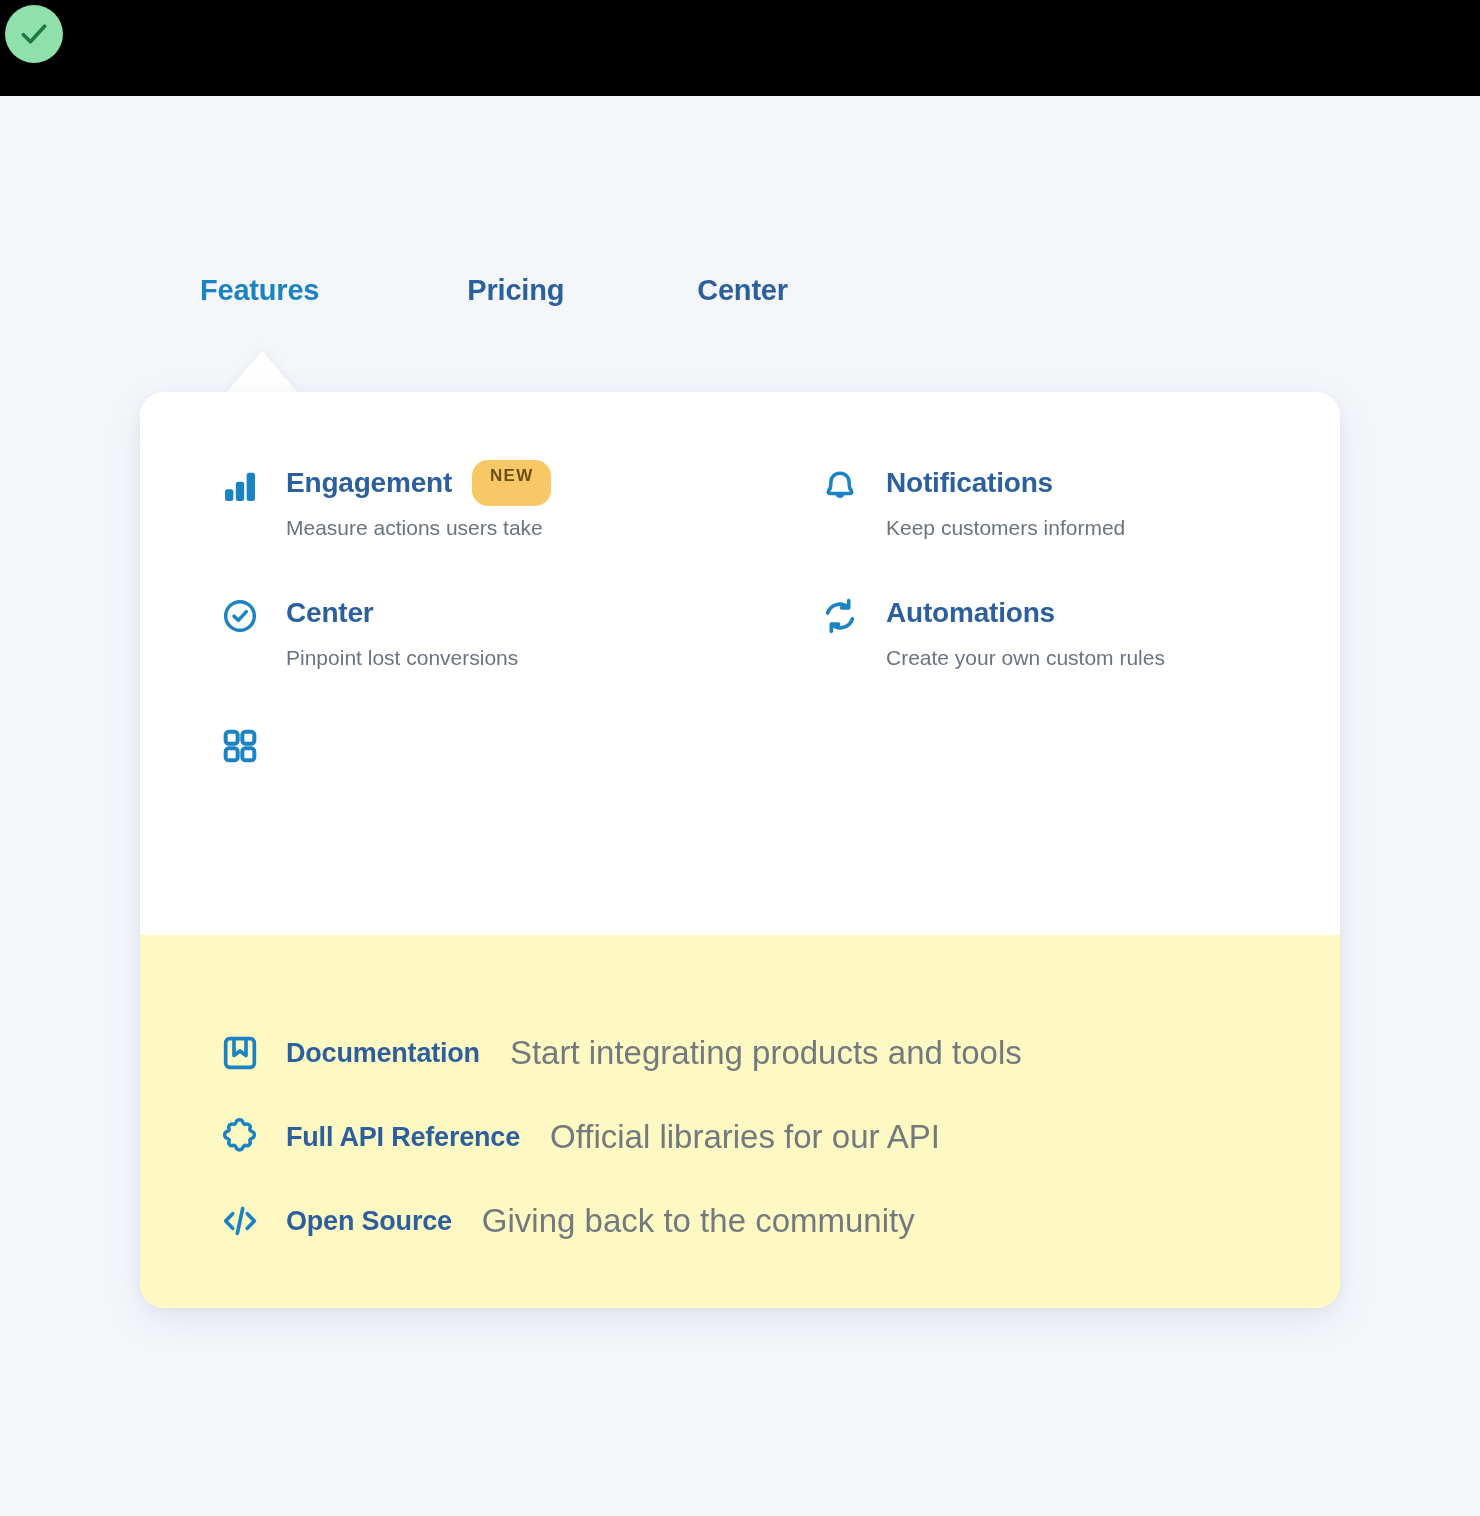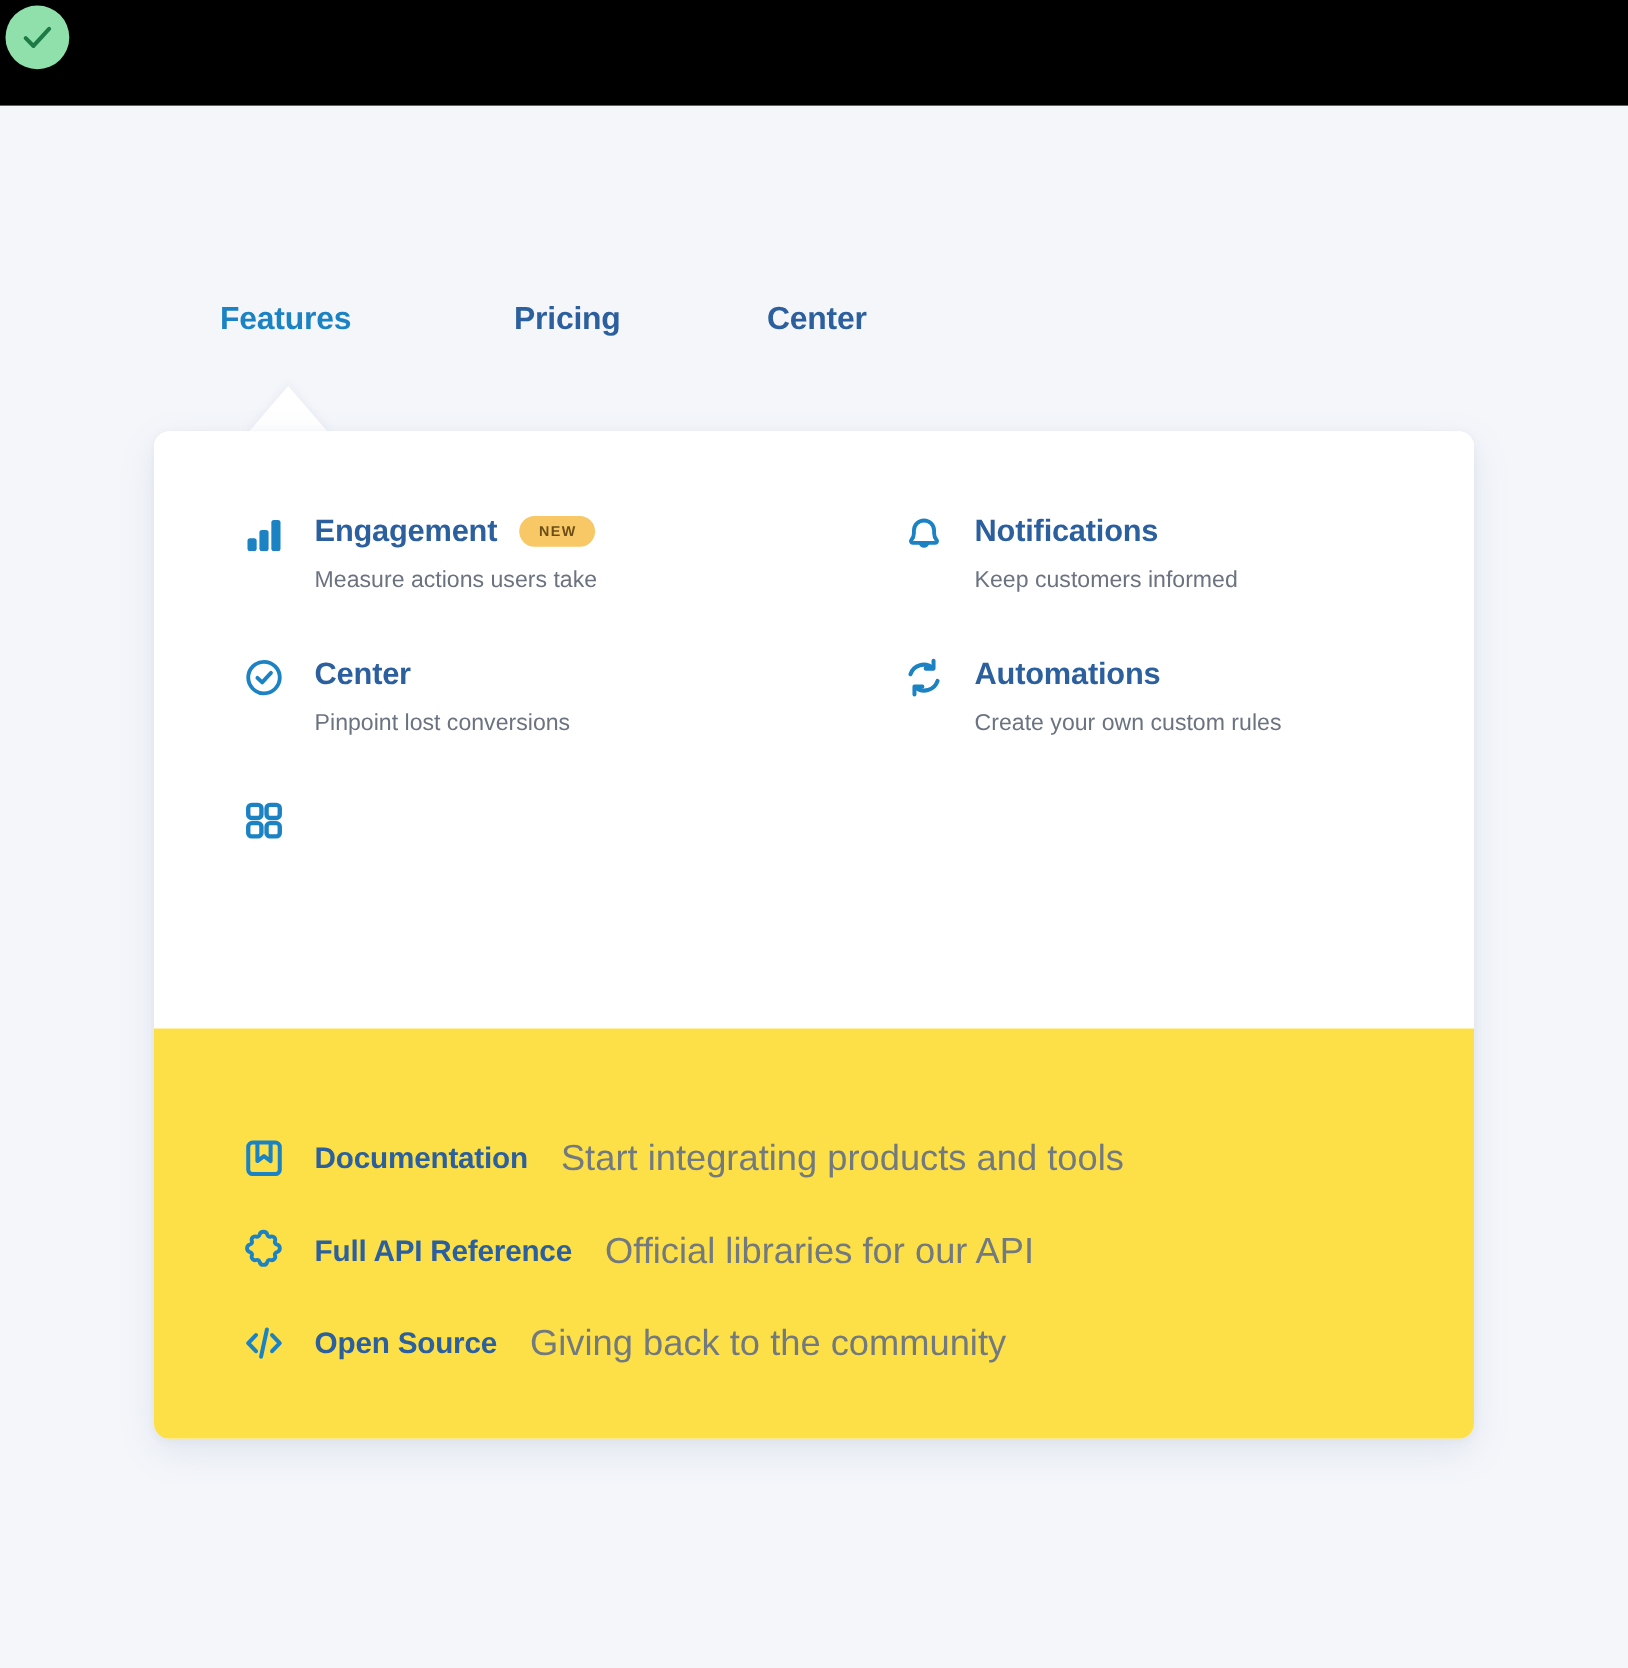--- a/index.html
+++ b/index.html
@@ -54,21 +54,21 @@
   .nav-gap-1 { width: 148px; }
   .nav-gap-2 { width: 133px; }
 
   
   .card {
     position: absolute;
     left: 140px;
     top: 392px;
     width: 1200px;
     height: 916px;
-    border-radius: 14px;
+    border-radius: 24px;
     background: #ffffff;
     box-shadow: 0 12px 34px rgba(100,120,160,0.13), 0 2px 8px rgba(100,120,160,0.07);
     overflow: hidden;
   }
   .caret {
     position: absolute;
     left: 224px;
     top: 351px;
     width: 0; height: 0;
     border-left: 38px solid transparent;
@@ -82,21 +82,21 @@
     left: 0; top: 0;
     width: 1200px;
     height: 543px;
     background: #ffffff;
   }
   .card-footer {
     position: absolute;
     left: 0; top: 543px;
     width: 1200px;
     height: 373px;
-    background: #fde047;
+    background: #fef9c3;
   }
 
   
   .feature-grid {
     position: absolute;
     left: 80px;
     top: 70px;
     width: 1060px;
     display: grid;
     grid-template-columns: 600px 460px;
@@ -128,25 +128,25 @@
     font-size: 28px;
     font-weight: bold;
     color: #2c5f9e;
     letter-spacing: -0.2px;
     white-space: nowrap;
   }
   .badge {
     margin-left: 20px;
     background: #f8c766;
     color: #6b4e18;
-    font-size: 13px;
+    font-size: 17px;
     font-weight: bold;
     letter-spacing: 1.3px;
     border-radius: 16px;
-    padding: 7px 17px 8px 18px;
+    padding: 7px 17px 22px 18px;
     line-height: 1;
   }
   .feature-desc {
     margin-top: 12px;
     font-size: 21px;
     color: #6b7280;
     white-space: nowrap;
   }
 
   

